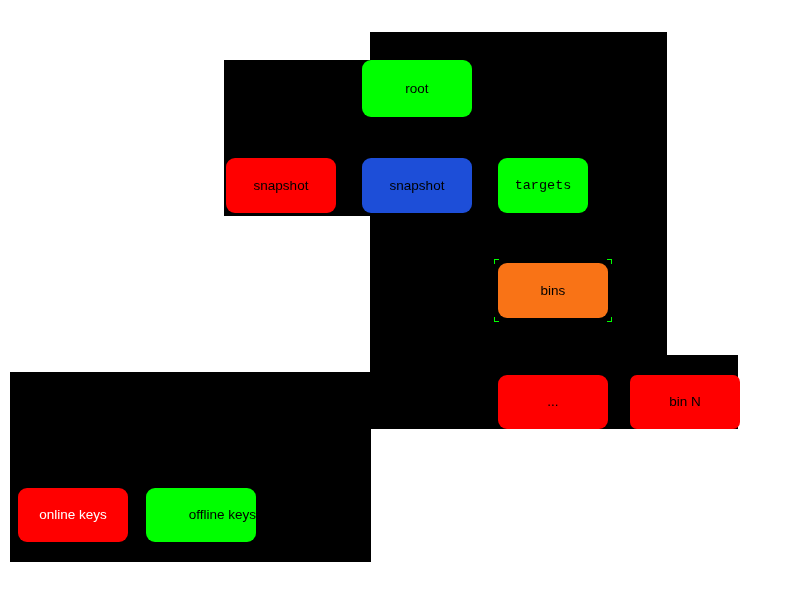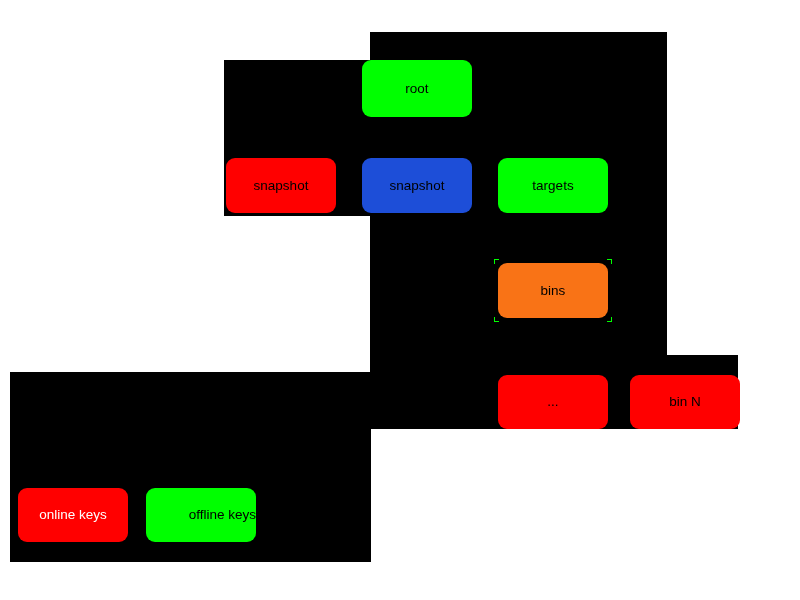--- a/index.html
+++ b/index.html
@@ -67,38 +67,38 @@
   </div>
 
   <div class="node red" style="left: 226px; top: 158px; width: 110px; height: 55px; background: rgb(255, 0, 0); color: rgb(0, 0, 0);">
     <span>snapshot</span>
   </div>
 
   <div class="node red" style="left: 362px; top: 158px; width: 110px; height: 55px; background: #1d4ed8; color: rgb(0, 0, 0);">
     <span>snapshot</span>
   </div>
 
-  <div class="node green" style="left: 498px; top: 158px; width: 110px; height: 55px; background: rgb(0, 255, 0); color: rgb(0, 0, 0);">
+  <div class="node green" style="left: 498px; top: 158px; width: 90px; height: 55px; background: rgb(0, 255, 0); color: rgb(0, 0, 0); font-family: Liberation Mono, monospace;">
     <span>targets</span>
   </div>
 
   <div class="node green selected" style="left: 498px; top: 263px; width: 110px; height: 55px; background: #f97316; color: rgb(0, 0, 0);">
     <span>bins</span>
     <span class="handle tl"></span>
     <span class="handle tr"></span>
     <span class="handle bl"></span>
     <span class="handle br"></span>
   </div>
 
 
   <div class="node red" style="left: 498px; top: 375px; width: 110px; height: 54px; background: rgb(255, 0, 0); color: rgb(0, 0, 0);">
     <span>...</span>
   </div>
 
-  <div class="node red" style="left: 630px; top: 375px; width: 110px; height: 54px; background: rgb(255, 0, 0); color: rgb(0, 0, 0);">
+  <div class="node red" style="left: 630px; top: 375px; width: 110px; height: 54px; background: rgb(255, 0, 0); color: rgb(0, 0, 0); border-radius: 7px;">
     <span>bin N</span>
   </div>
 
   <div class="node red" style="left: 18px; top: 488px; width: 110px; height: 54px; background: rgb(255, 0, 0); color: #ffffff;">
     <span>online keys</span>
   </div>
 
   <div class="node green" style="left: 146px; top: 488px; width: 110px; height: 54px; background: rgb(0, 255, 0); color: rgb(0, 0, 0); justify-content: flex-end;">
     <span>offline keys</span>
   </div>

